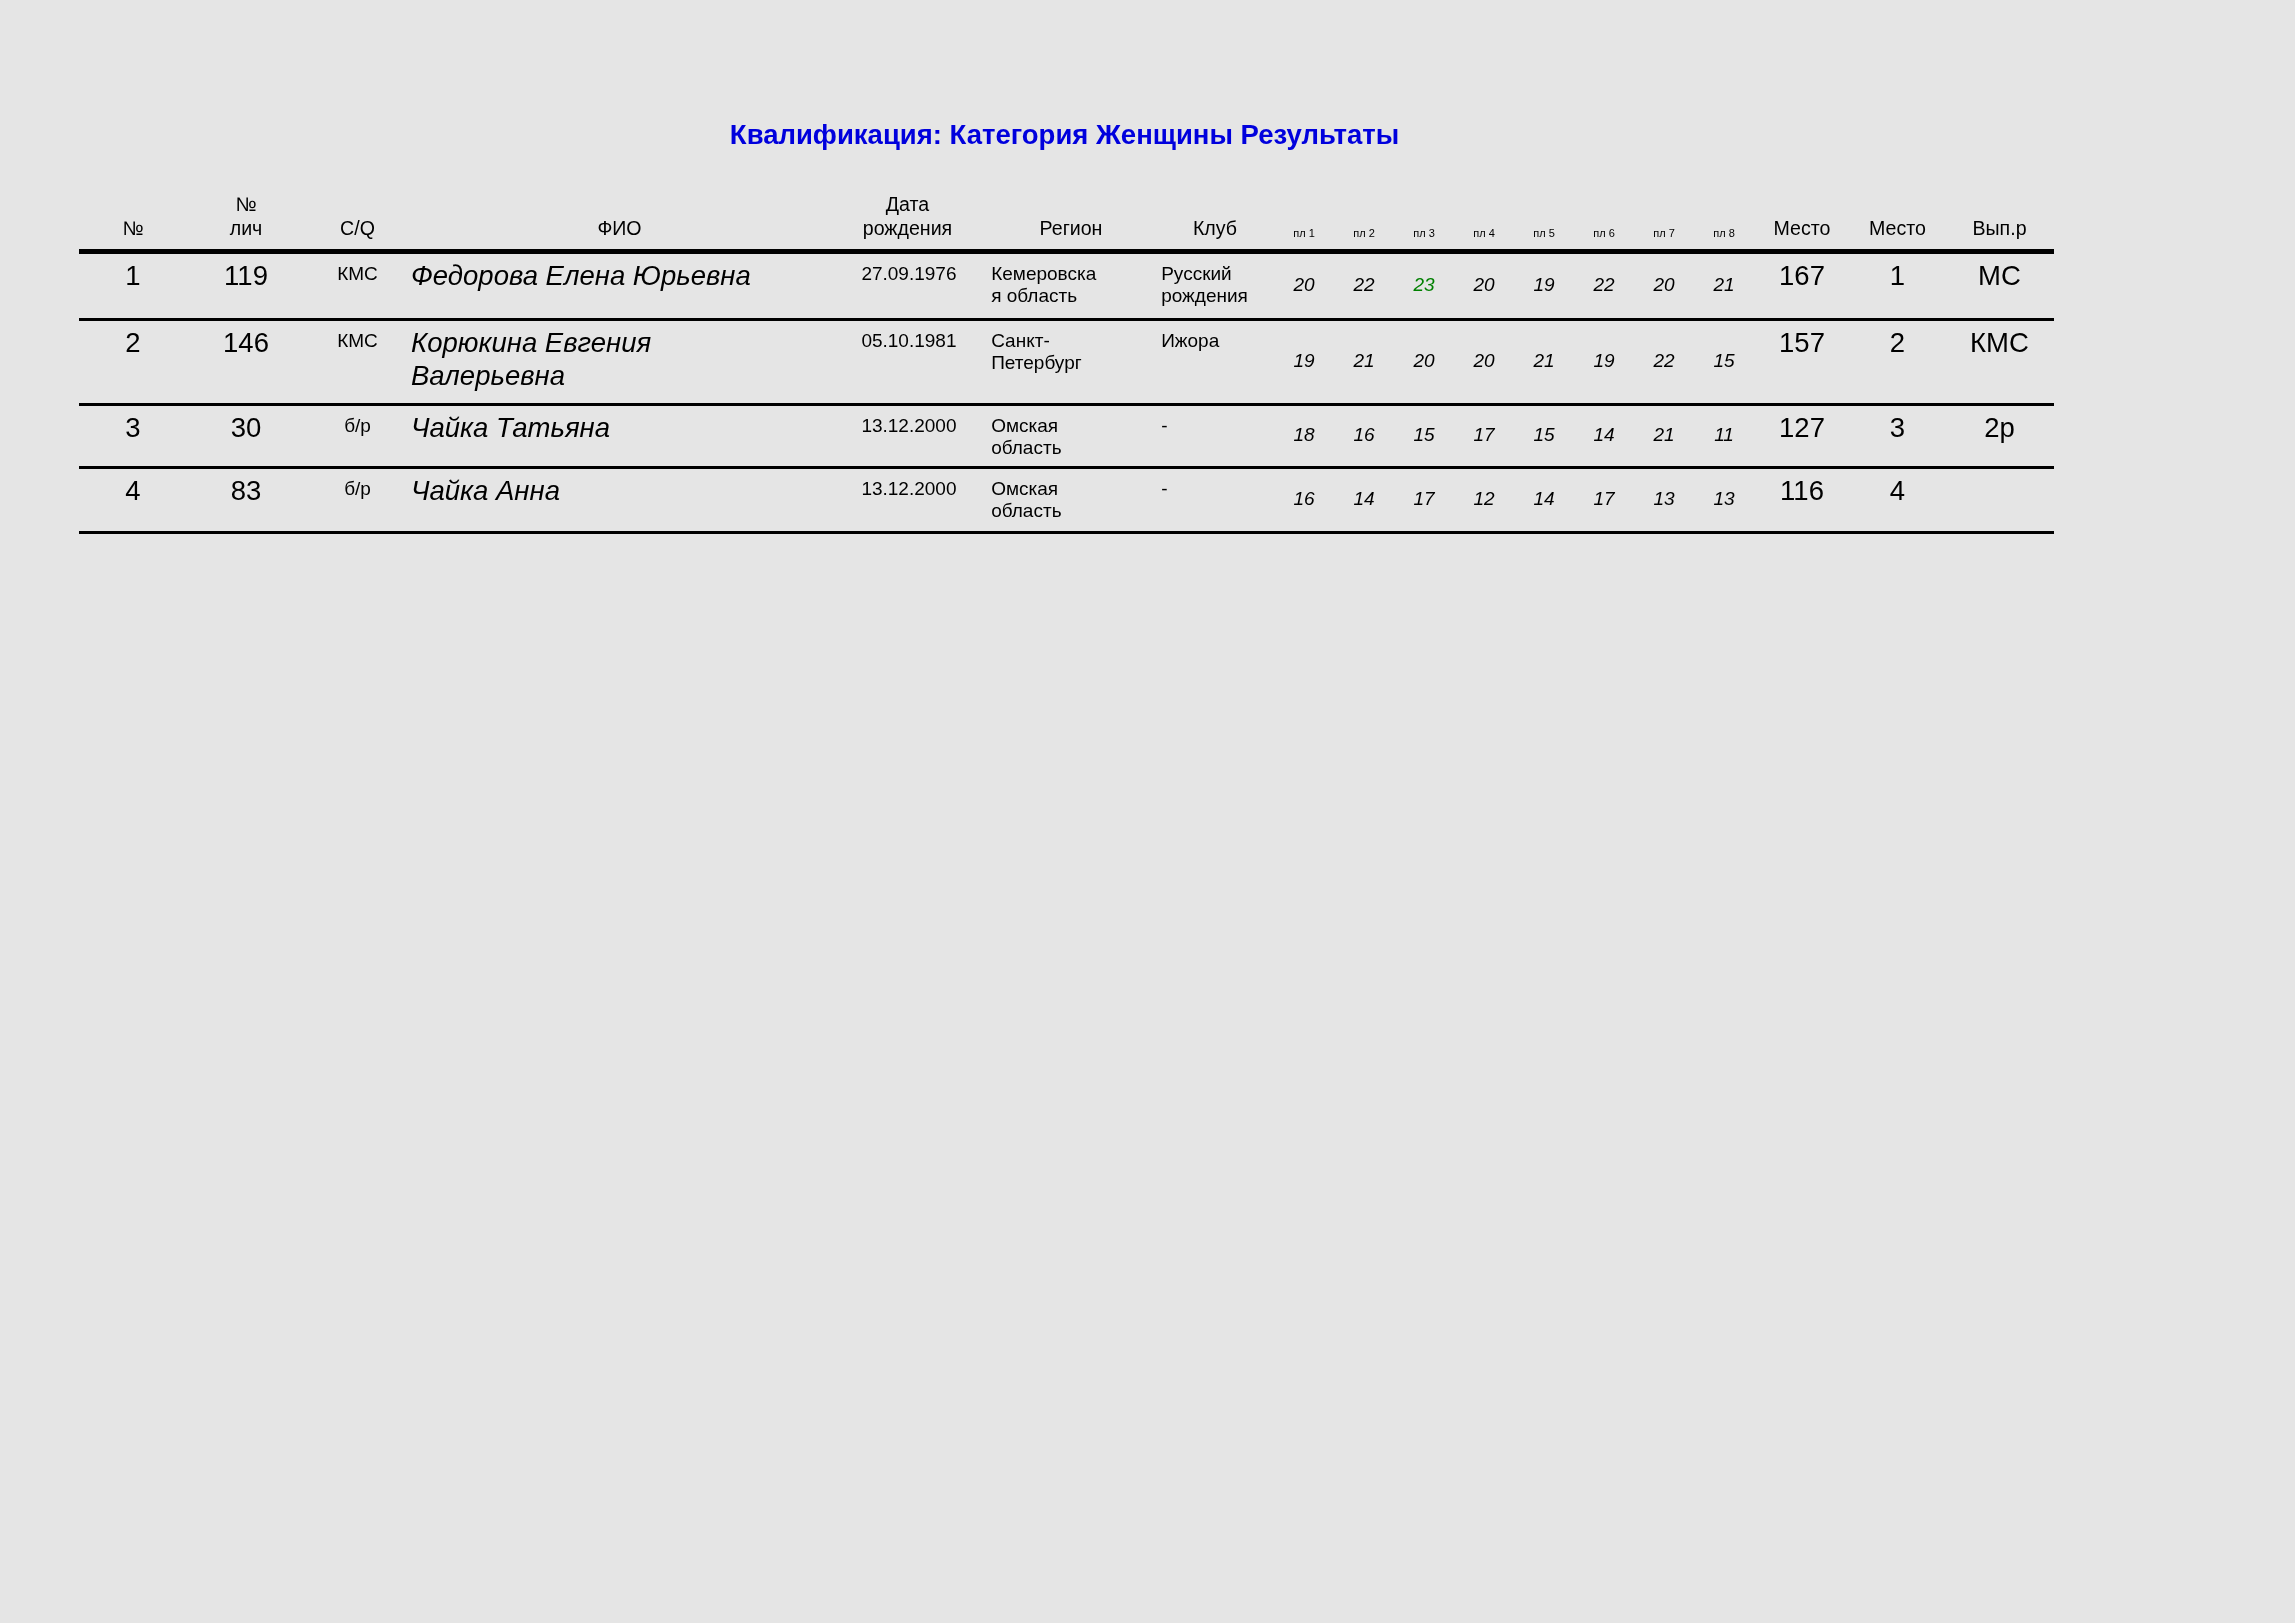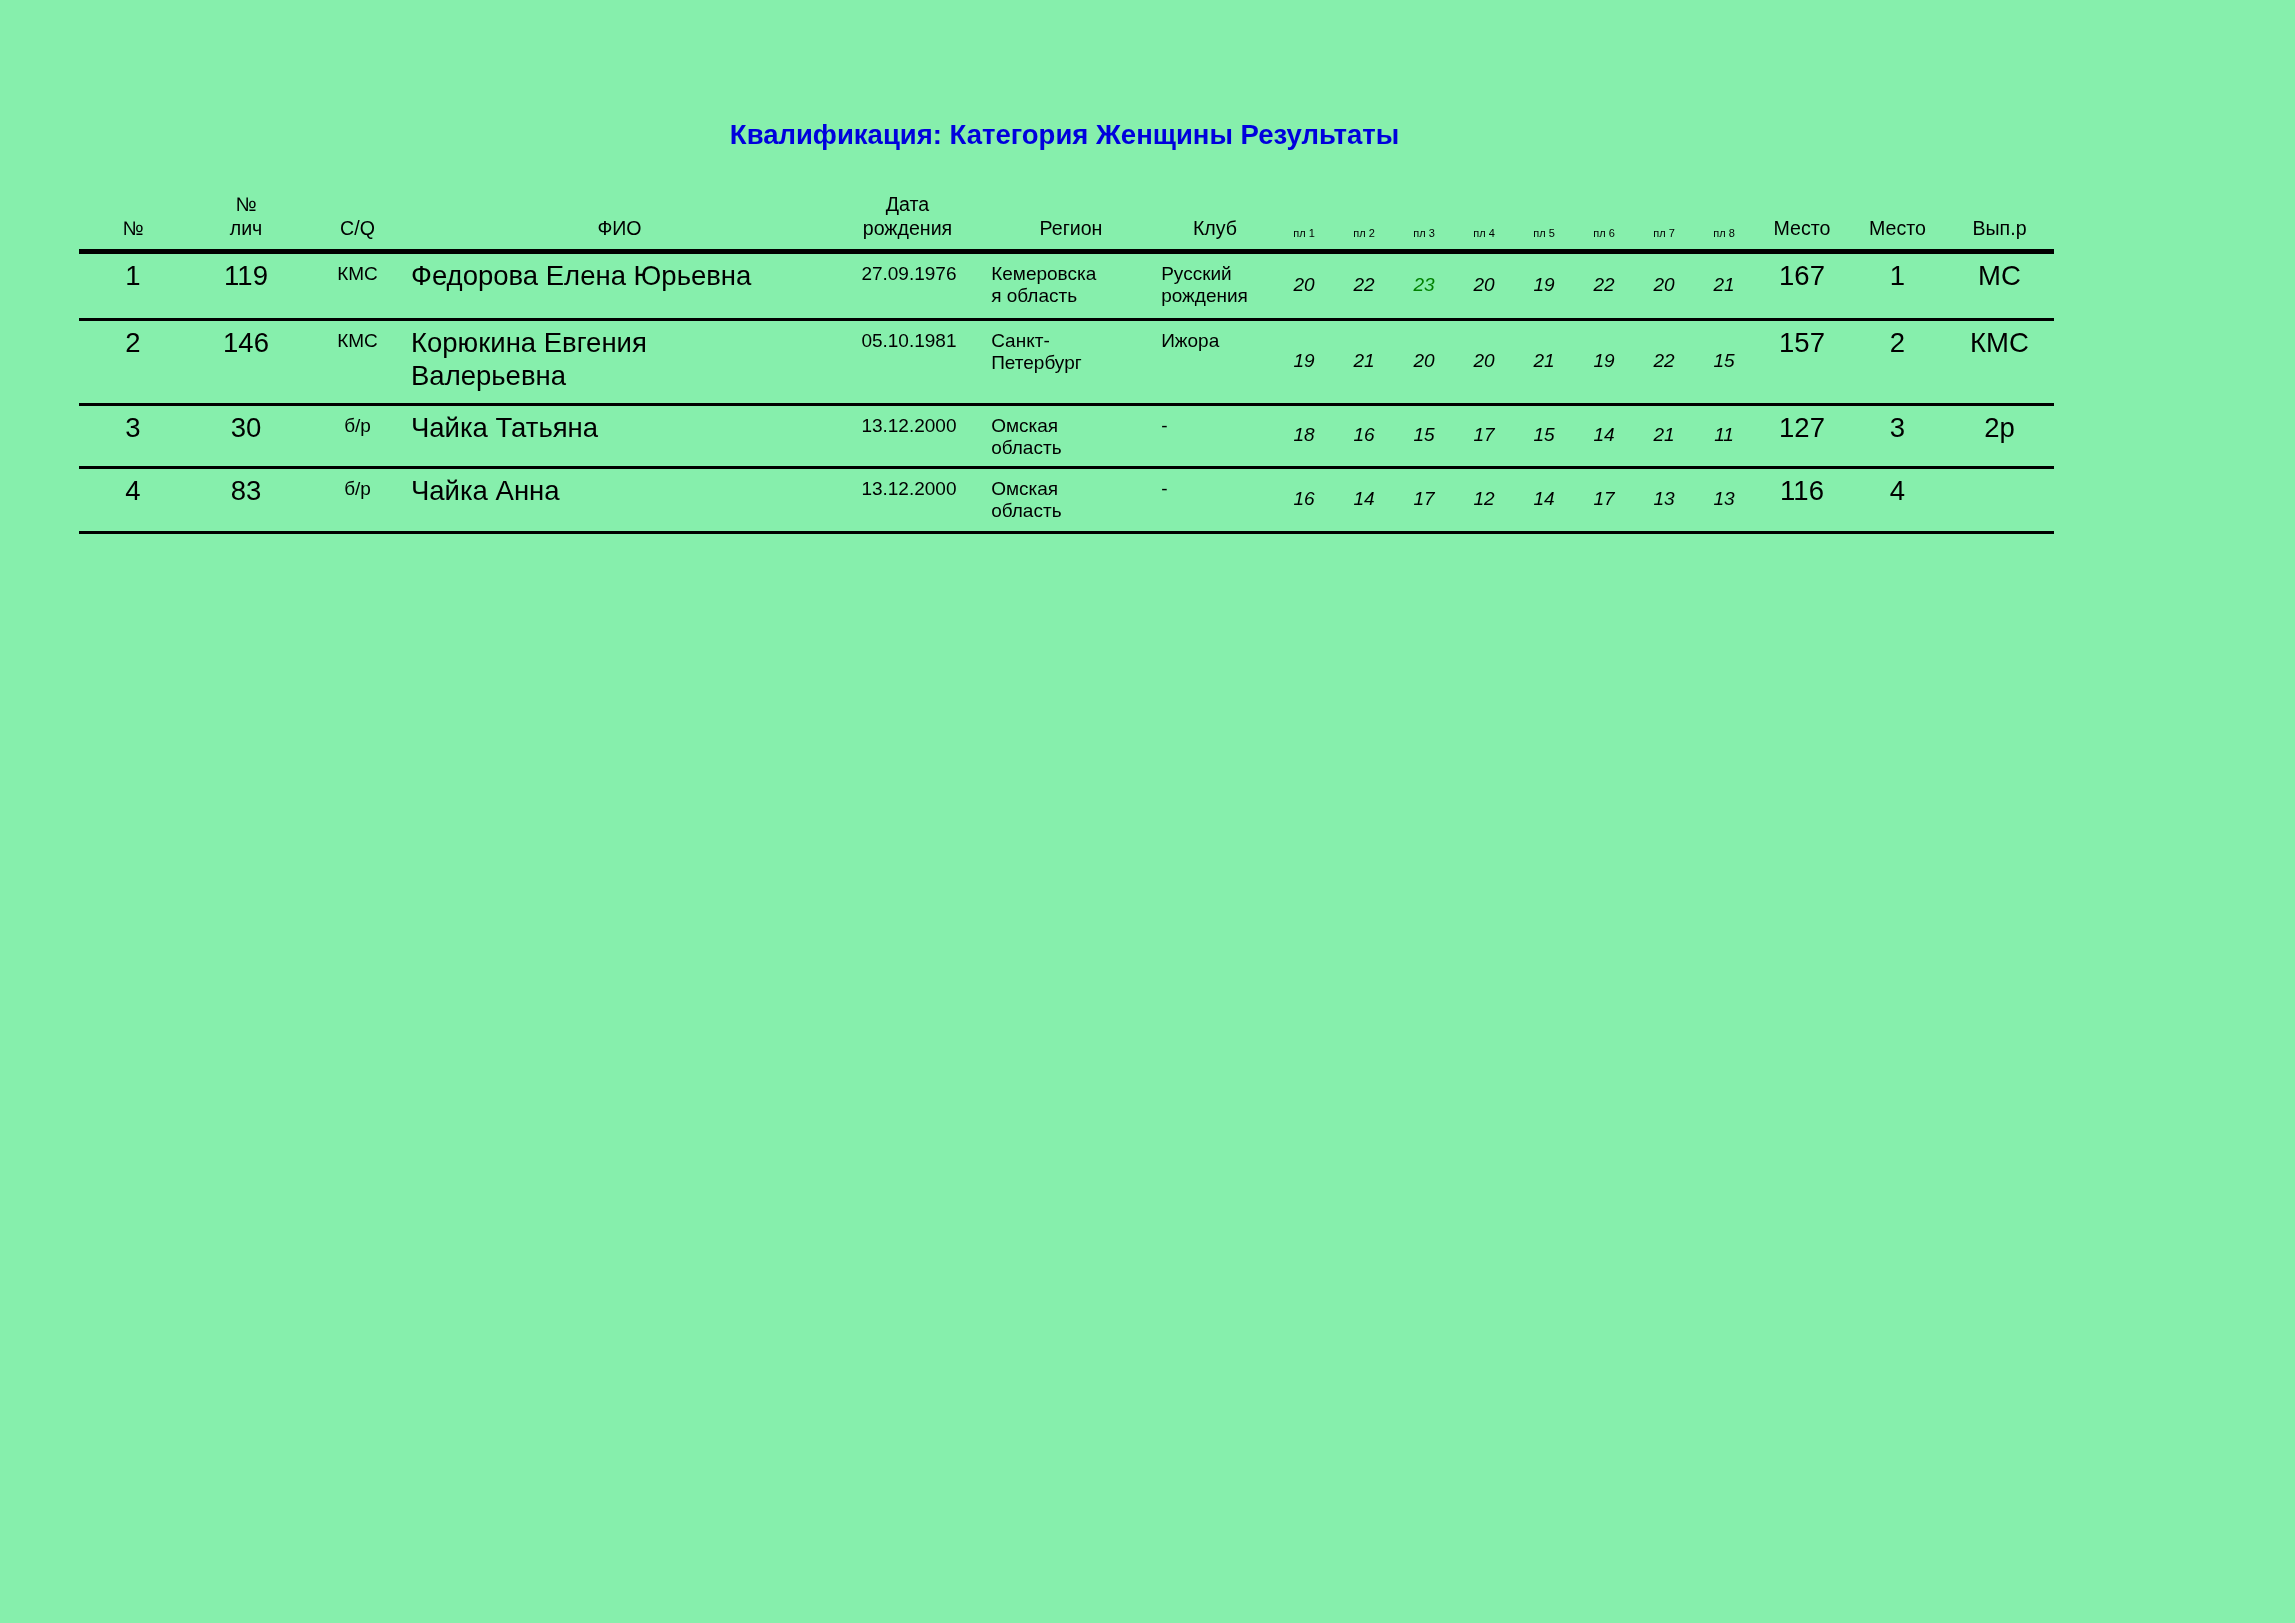--- a/index.html
+++ b/index.html
@@ -4,21 +4,21 @@
 <style>
   :root{
     --title-blue:#0000DD;
     --score-green:#008000;
   }
   html,body{margin:0;padding:0;background:#ffffff;}
   .page{
     position:relative;
     width:2295px;
     height:1623px;
-    background:#86efac;
+    background:#e5e5e5;
     color:#000000;
     font-family:"Liberation Sans", sans-serif;
     overflow:hidden;
   }
   .title{
     position:absolute;
     top:119px;
     left:79px;
     width:1971px;
     text-align:center;
@@ -56,21 +56,21 @@
   }
   th.plate{font-size:11px;}
   td{
     vertical-align:top;
     padding-top:5.2px;
     text-align:center;
     line-height:1.2;
   }
   td.big{font-size:27.5px;}
   td.small{font-size:19px;padding-top:9.2px;}
-  td.cell-name{text-align:left;padding-right:19.6px;}
+  td.cell-name{text-align:left;padding-right:19.6px;font-style:italic;}
   td.cell-birth{text-align:center;padding-left:3.9px;}
   td.cell-region{text-align:left;padding-left:5.2px;padding-right:51px;overflow-wrap:break-word;word-break:break-word;}
   td.cell-club{text-align:left;padding-left:5.2px;padding-right:25px;overflow-wrap:break-word;}
   td.cell-score{vertical-align:middle;padding-top:0;font-style:italic;}
   td.green{color:var(--score-green);}
 </style>
 </head>
 <body>
 
 <div class="page">

